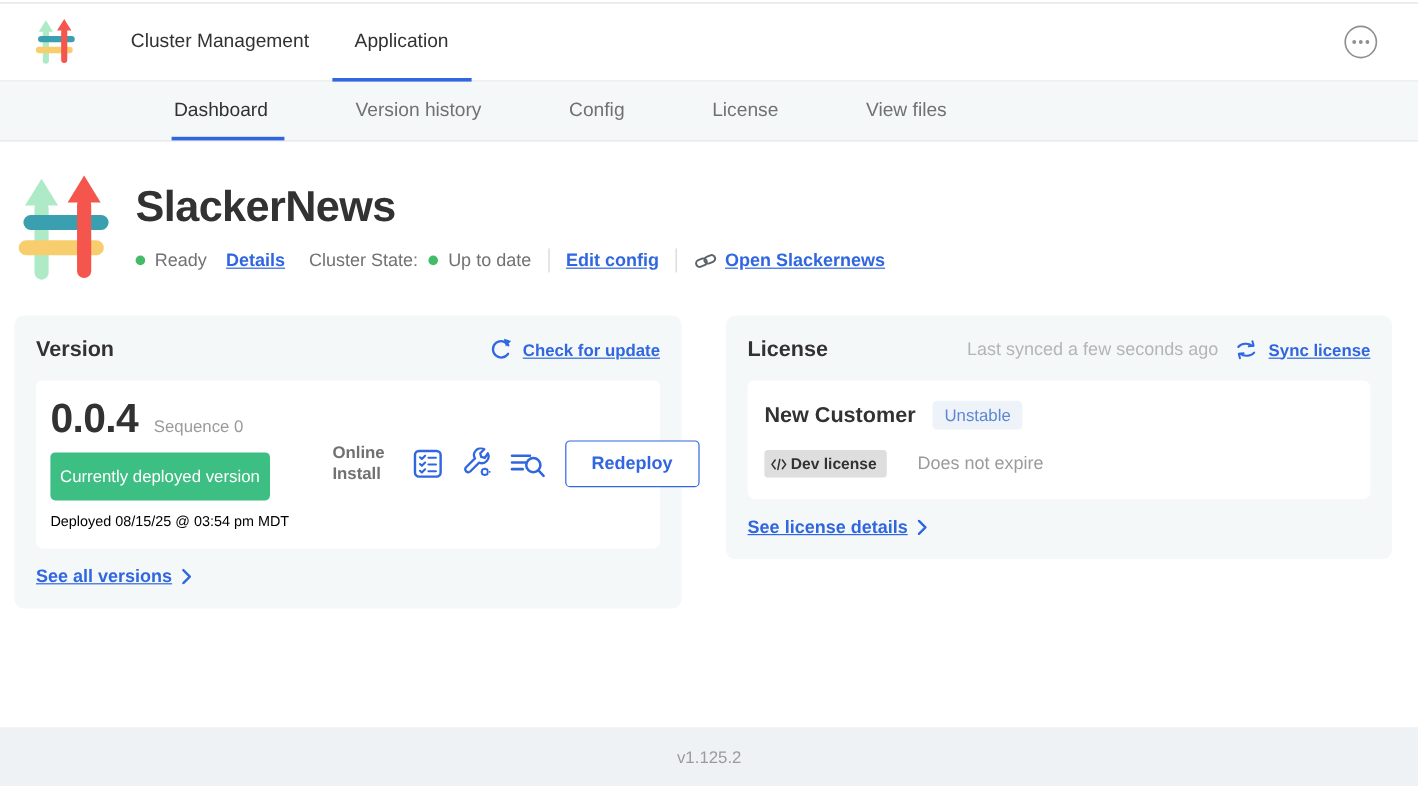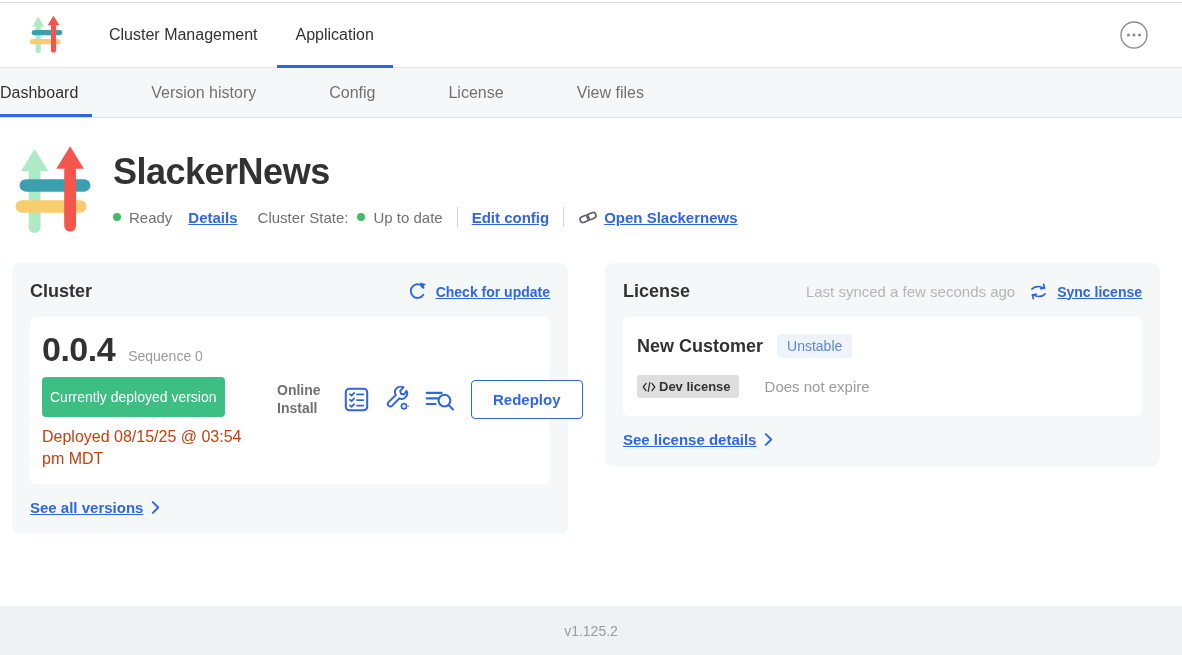--- a/index.html
+++ b/index.html
@@ -29,21 +29,21 @@
     background:#3066e0;
   }
   .menu-btn {
     margin-left:auto; margin-right:33px; align-self:center;
     width:30px; height:30px; background:none; border:none; cursor:pointer; padding:0;
   }
 
   
   .sub-nav {
     height:50px; background:#f5f8f9; border-bottom:1px solid #dde2e4;
-    display:flex; gap:73px;
+    display:flex; padding-left:145px; gap:73px;
   }
   .stab {
     display:flex; align-items:center; font-size:16px; color:#717171;
     position:relative; cursor:pointer; white-space:nowrap;
   }
   .stab.active { color:#323232; }
   .stab.active::after {
     content:""; position:absolute; left:-2px; right:-14px; bottom:0; height:3px;
     background:#3066e0;
   }
@@ -79,21 +79,21 @@
   .version-card { width:556px; }
   .version-inner { padding:13px 16px 15px 12px; display:flex; align-items:center; }
   .v-left { width:235px; flex:0 0 auto; }
   .v-num-row { display:flex; align-items:baseline; }
   .v-num { font-size:34px; font-weight:700; color:#323232; letter-spacing:-0.5px; }
   .v-seq { font-size:14px; color:#9b9b9b; margin-left:13px; }
   .v-badge {
     display:inline-block; margin-top:8px; background:#3dbe83; color:#fff;
     font-size:14px; padding:12px 8px; border-radius:4px;
   }
-  .v-deployed { margin-top:9px; font-size:16px; color:#c2410c; width:220px; line-height:1.35; }
+  .v-deployed { margin-top:9px; font-size:12px; color:#000000; width:220px; line-height:1.35; }
   .v-right { display:flex; align-items:center; }
   .install-type { width:52px; font-size:14px; font-weight:700; color:#717171; line-height:1.25; }
   .v-icons { display:flex; align-items:center; gap:14px; margin-left:14px; }
   .v-icons .icn { cursor:pointer; display:flex; }
   .redeploy-btn {
     margin-left:16px; background:#fff; border:1.5px solid #3066e0; color:#3066e0;
     font-weight:700; font-size:15px; padding:10px 21px; border-radius:4px; cursor:pointer;
     font-family:inherit;
   }
   .card-foot { margin-top:15px; display:flex; align-items:center; gap:8px; }
@@ -217,21 +217,21 @@
             <span>Open Slackernews</span>
           </a>
         </div>
       </div>
     </section>
 
     <div class="cards">
 
       <section class="card version-card">
         <div class="card-hd">
-          <span class="card-title">Cluster</span>
+          <span class="card-title">Version</span>
           <span class="hd-right">
             <span style="display:flex">
               <svg viewBox="0 0 20 20" width="19" height="19">
                 <path d="M16.2 13.5 A7.2 7.2 0 1 1 16.4 6" fill="none" stroke="#3066e0" stroke-width="2" stroke-linecap="round"></path>
                 <polygon points="12.5,0.4 18.8,2.2 14.3,7" fill="#3066e0"></polygon>
               </svg>
             </span>
             <a class="lnk">Check for update</a>
           </span>
         </div>

